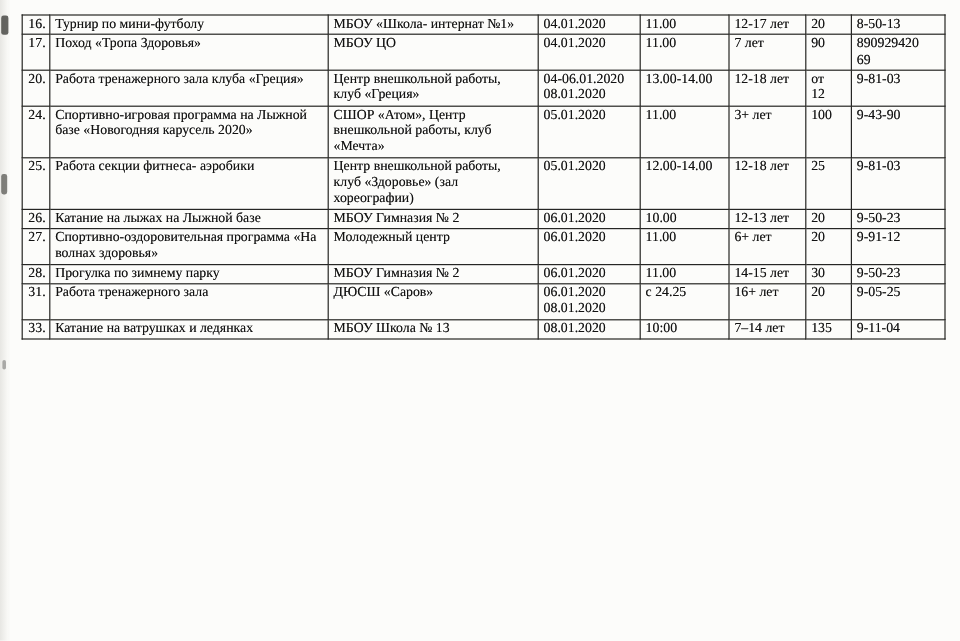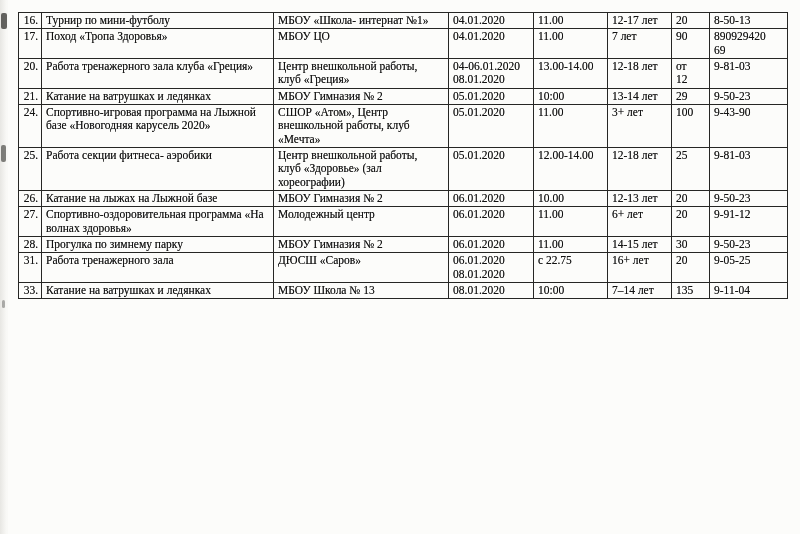--- a/index.html
+++ b/index.html
@@ -98,30 +98,20 @@
 клуб «Греция»</td>
           <td class="col-date">04-06.01.2020
 08.01.2020</td>
           <td class="col-time">13.00-14.00</td>
           <td class="col-age">12-18 лет</td>
           <td class="col-count">от
 12</td>
           <td class="col-phone">9-81-03</td>
         </tr>
         <tr>
-          <td class="col-num">21.</td>
-          <td class="col-event">Катание на ватрушках и ледянках</td>
-          <td class="col-location">МБОУ Гимназия № 2</td>
-          <td class="col-date">05.01.2020</td>
-          <td class="col-time">10:00</td>
-          <td class="col-age">13-14 лет</td>
-          <td class="col-count">29</td>
-          <td class="col-phone">9-50-23</td>
-        </tr>
-        <tr>
           <td class="col-num">24.</td>
           <td class="col-event">Спортивно-игровая программа на Лыжной базе «Новогодняя карусель 2020»</td>
           <td class="col-location">СШОР «Атом», Центр
 внешкольной работы, клуб
 «Мечта»</td>
           <td class="col-date">05.01.2020</td>
           <td class="col-time">11.00</td>
           <td class="col-age">3+ лет</td>
           <td class="col-count">100</td>
           <td class="col-phone">9-43-90</td>
@@ -167,21 +157,21 @@
           <td class="col-age">14-15 лет</td>
           <td class="col-count">30</td>
           <td class="col-phone">9-50-23</td>
         </tr>
         <tr>
           <td class="col-num">31.</td>
           <td class="col-event">Работа тренажерного зала</td>
           <td class="col-location">ДЮСШ «Саров»</td>
           <td class="col-date">06.01.2020
 08.01.2020</td>
-          <td class="col-time">с 22.75</td>
+          <td class="col-time">с 24.25</td>
           <td class="col-age">16+ лет</td>
           <td class="col-count">20</td>
           <td class="col-phone">9-05-25</td>
         </tr>
         <tr>
           <td class="col-num">33.</td>
           <td class="col-event">Катание на ватрушках и ледянках</td>
           <td class="col-location">МБОУ Школа № 13</td>
           <td class="col-date">08.01.2020</td>
           <td class="col-time">10:00</td>

